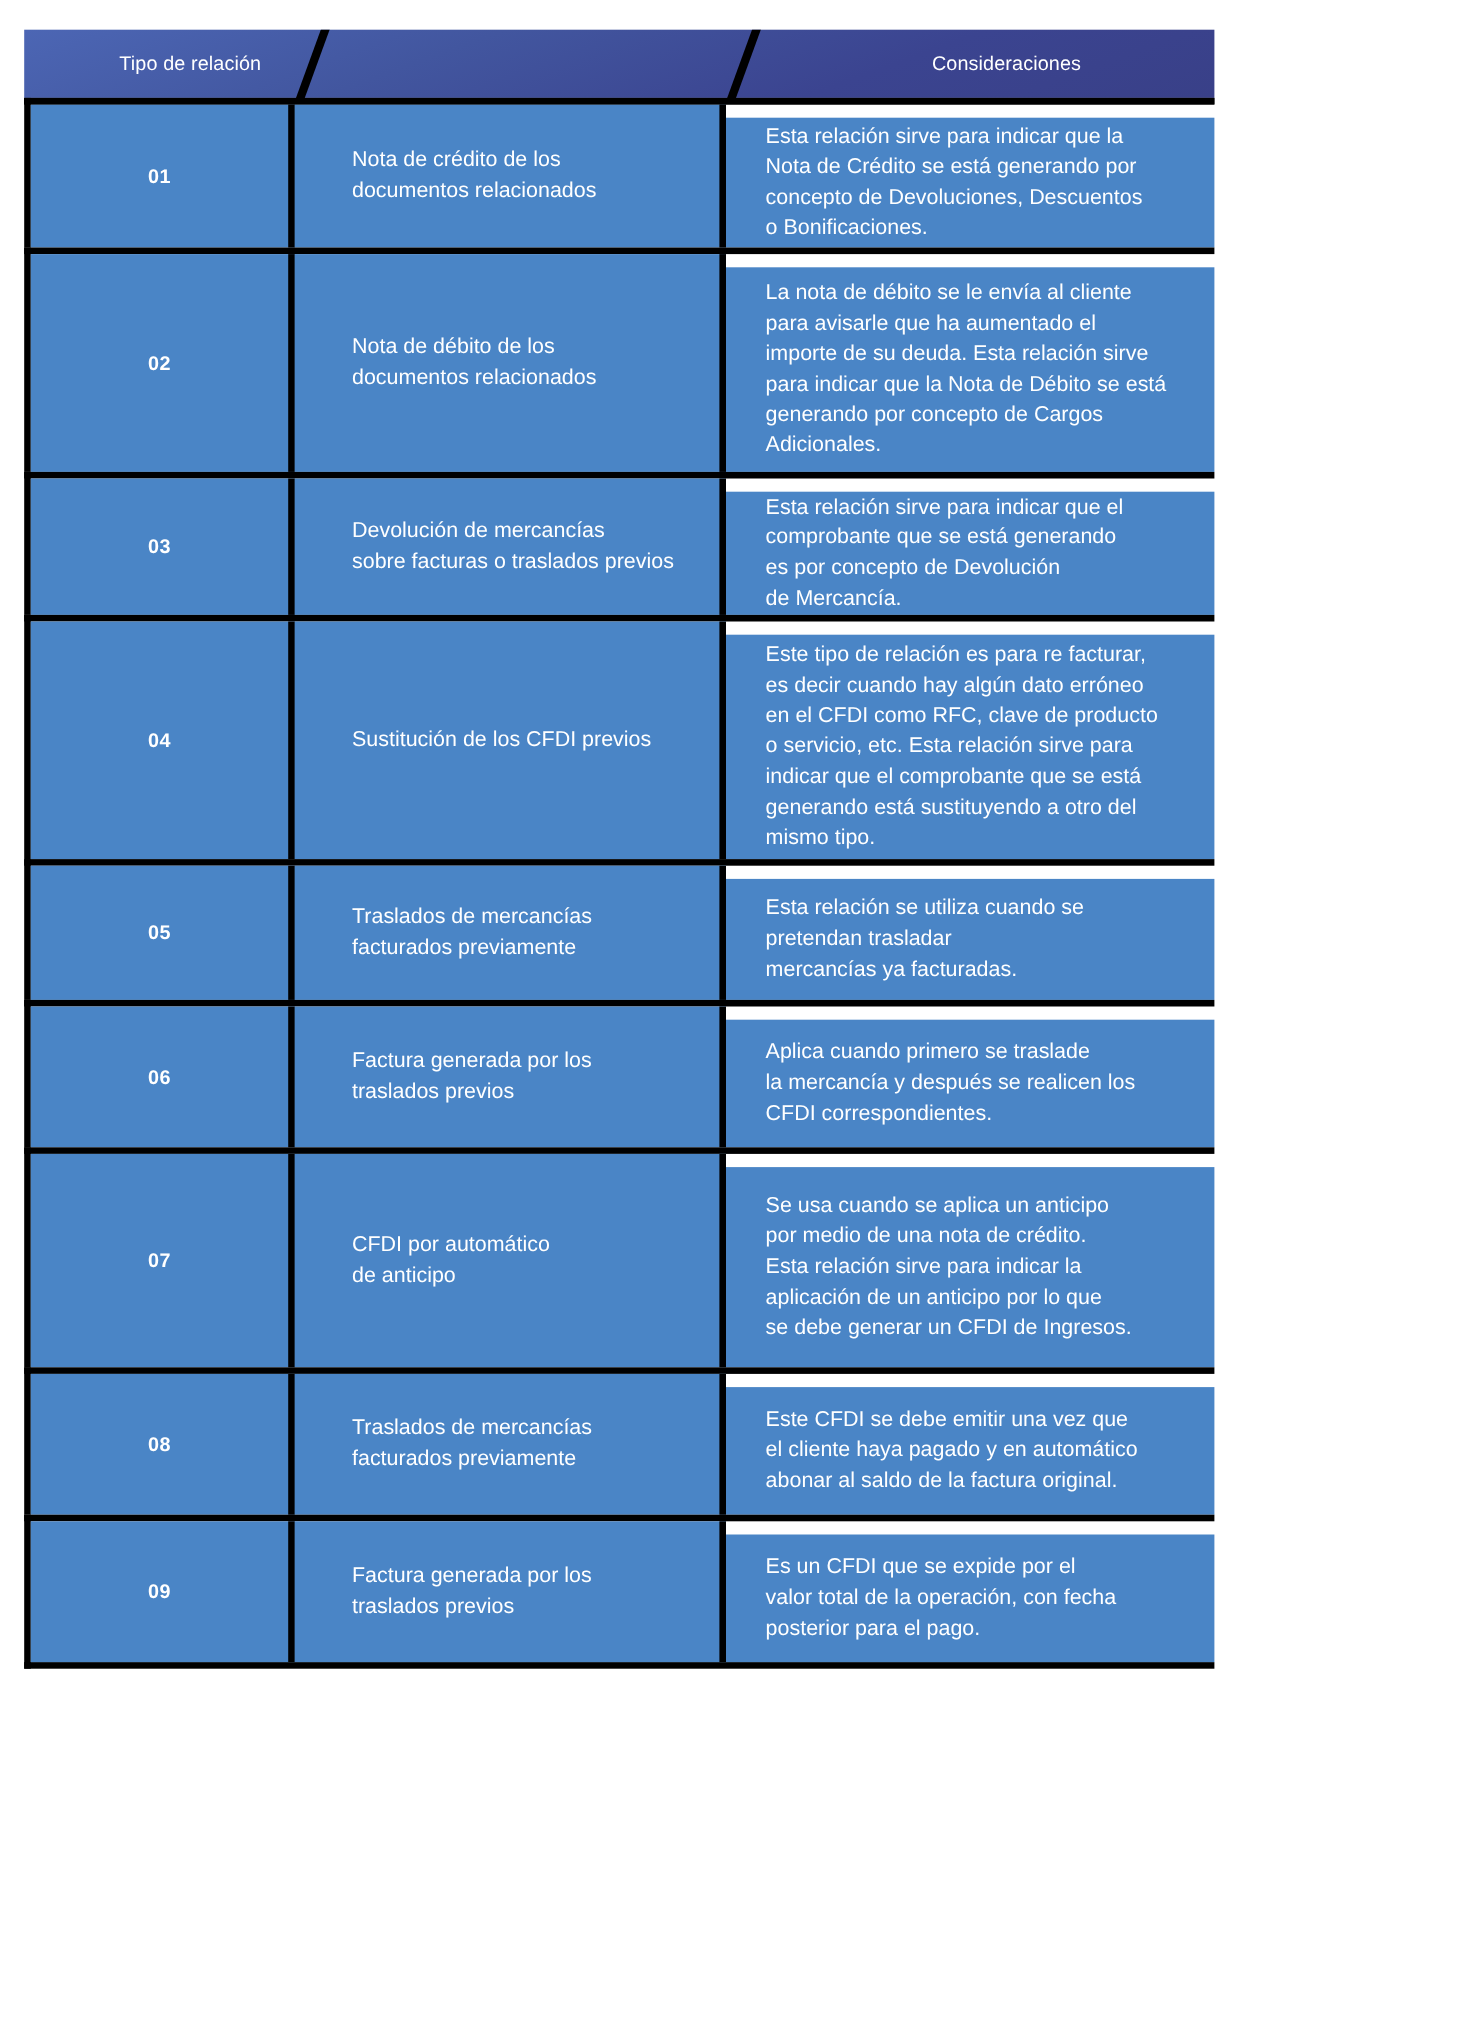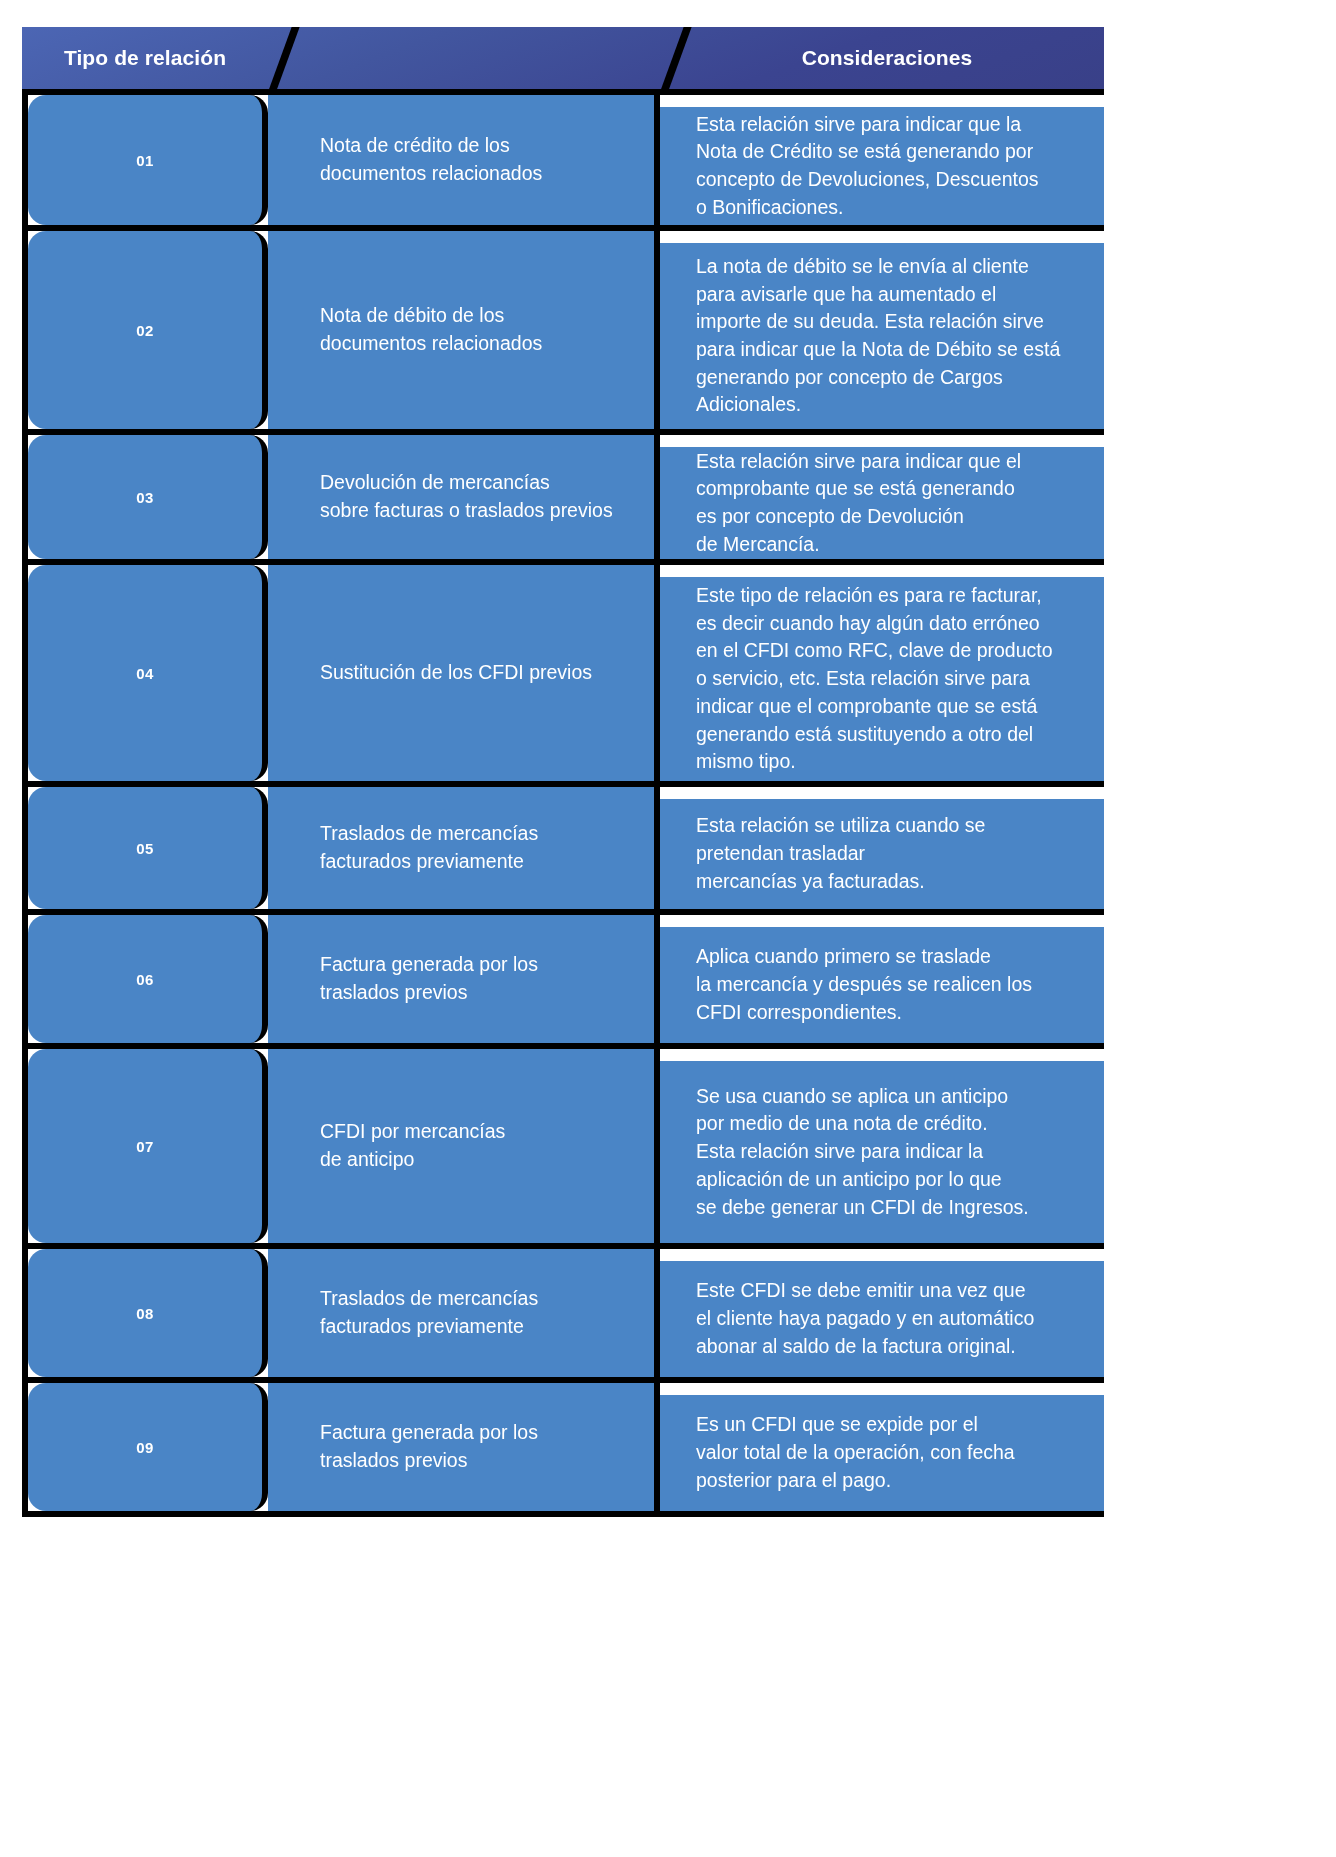--- a/index.html
+++ b/index.html
@@ -32,25 +32,26 @@
     overflow: hidden;
   }
   .thead .hcell {
     position: absolute;
     top: 0;
     height: 62px;
     display: flex;
     align-items: center;
     justify-content: center;
     color: #ffffff;
-    font-size: 21px;
-    font-weight: bold;
+    font-size: 18px;
+    font-weight: normal;
     letter-spacing: 0.1px;
     white-space: nowrap;
     z-index: 3;
+    padding-left: 28px;
   }
   .thead .hcell.c1 { left: 0px;   width: 246px; }
   .thead .hcell.c2 { left: 252px; width: 386px; }
   .thead .hcell.c3 { left: 648px; width: 434px; }
 
   
   .hdiv {
     position: absolute;
     top: -8px;
     width: 8px;
@@ -97,25 +98,24 @@
     color: #ffffff;
     box-sizing: border-box;
     display: flex;
     align-items: center;
     overflow: hidden;
   }
   .cell.num {
     width: 240px;
     min-width: 240px;
     justify-content: center;
-    font-size: 15px;
+    font-size: 18px;
     font-weight: bold;
     letter-spacing: 0.5px;
     border-right: 6px solid #000000;
-    border-radius: 18px;
   }
   .cell.desc {
     width: 392px;
     min-width: 392px;
     padding: 0 24px 0 52px;
     font-size: 19.5px;
     line-height: 1.42;
     border-right: 6px solid #000000;
   }
   .cell.cons {
@@ -249,21 +249,21 @@
 la mercancía y después se realicen los
 CFDI correspondientes.</span>
         </div>
     </div>
 
     <div class="row r7">
       <div class="cell num">
           <span class="txt">07</span>
         </div>
       <div class="cell desc">
-          <span class="txt">CFDI por mercancías
+          <span class="txt">CFDI por automático
 de anticipo</span>
         </div>
       <div class="cell cons">
           <span class="txt">Se usa cuando se aplica un anticipo
 por medio de una nota de crédito.
 Esta relación sirve para indicar la
 aplicación de un anticipo por lo que
 se debe generar un CFDI de Ingresos.</span>
         </div>
     </div>

